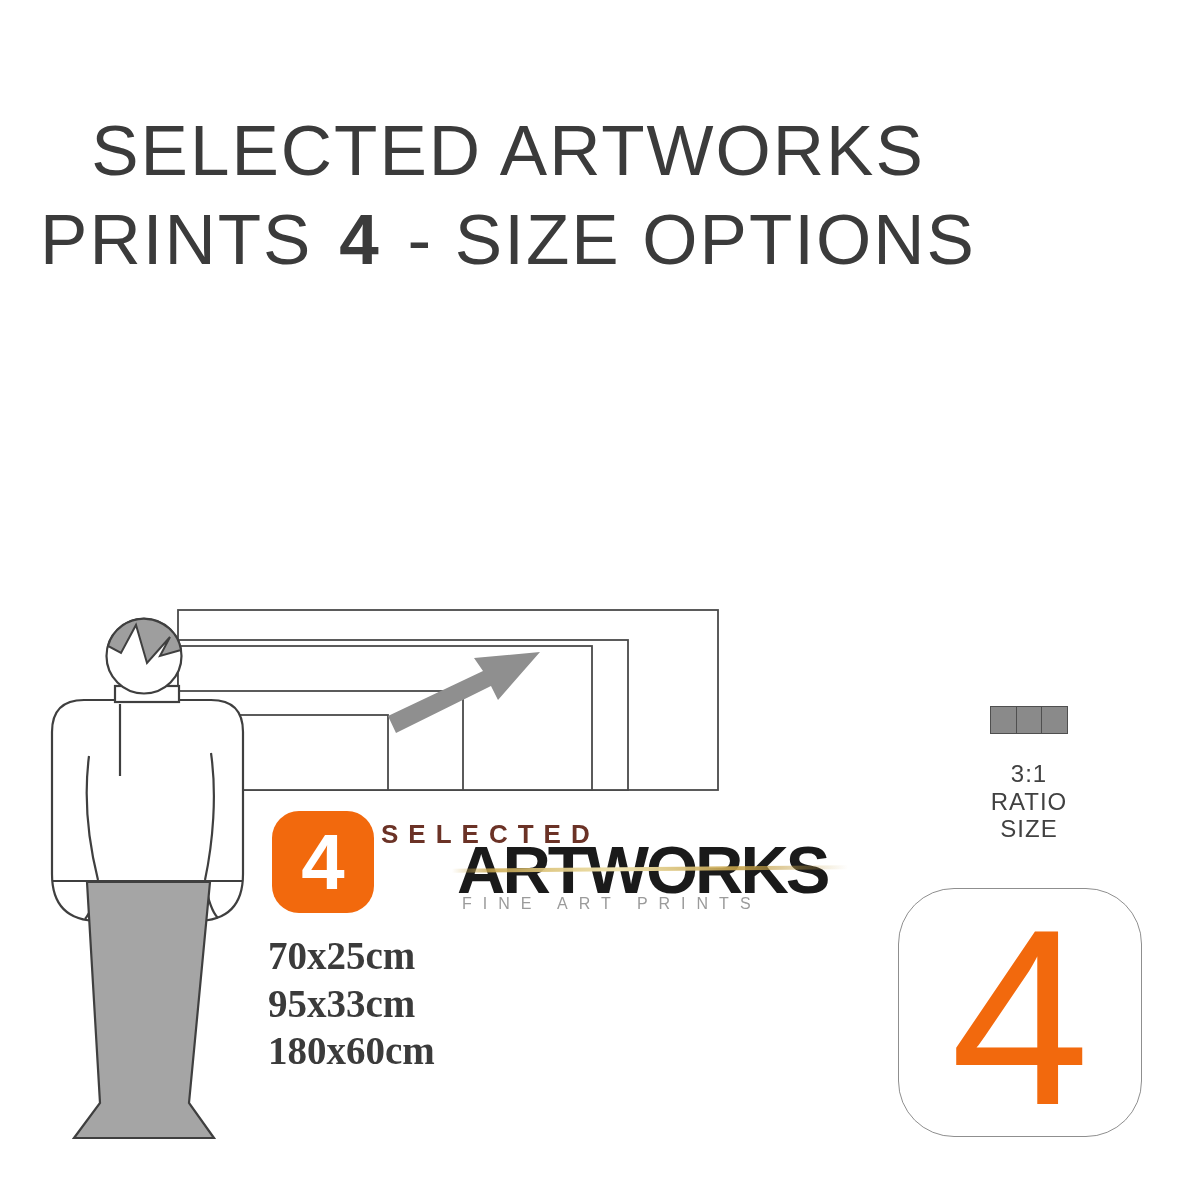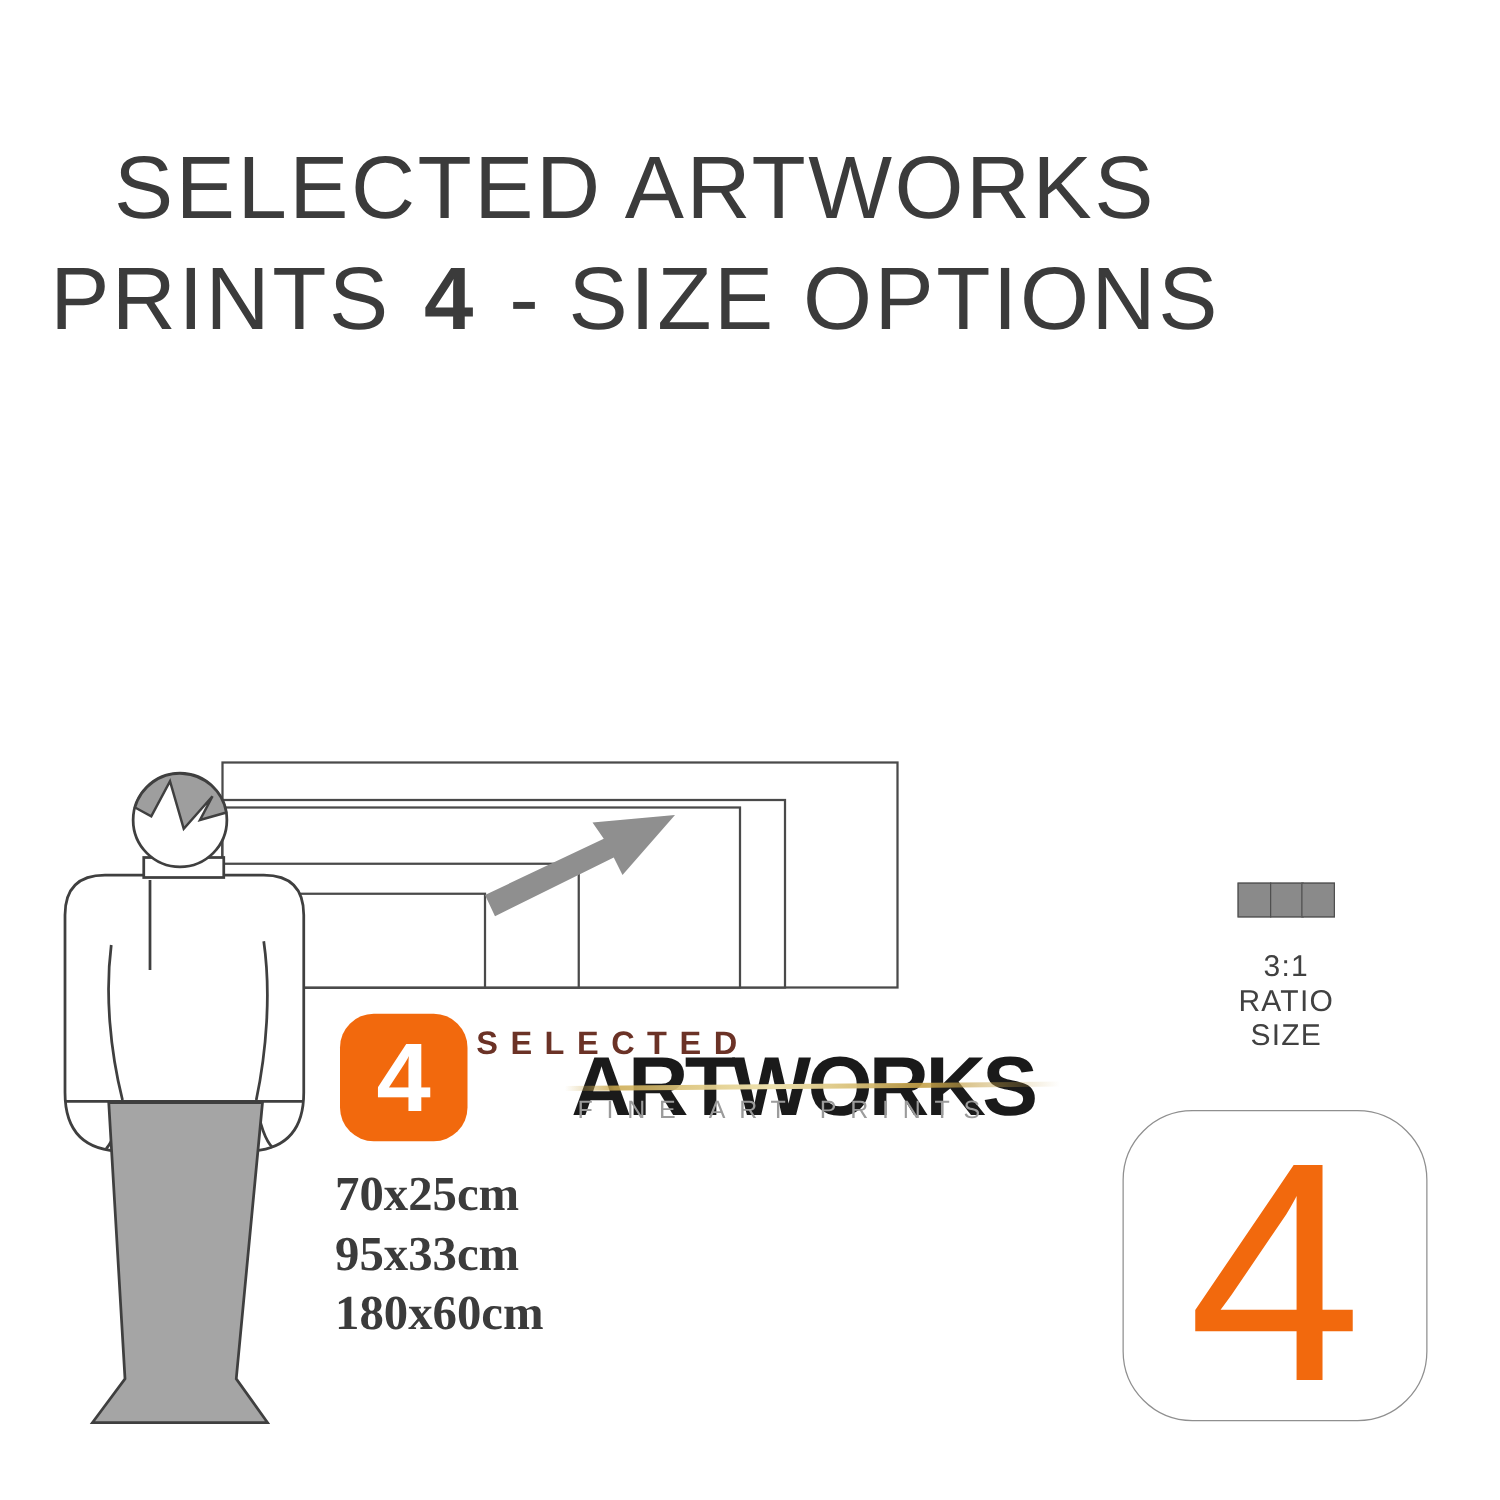--- a/index.html
+++ b/index.html
@@ -41,22 +41,22 @@
     color:var(--logo-black,#1a1a1a);white-space:nowrap;
   }
   .logo-scratch{
     left:452px;top:867px;width:396px;height:4px;z-index:3;
     transform:rotate(-0.5deg);
     background:linear-gradient(90deg,
       rgba(216,190,106,0) 0%, rgba(203,168,76,.85) 10%,
       #efe3b0 42%, rgba(196,160,70,.9) 72%, rgba(216,190,106,0) 100%);
   }
   .logo-tagline{
-    left:462px;top:877px;z-index:2;
-    font-size:20px;font-weight:400;letter-spacing:11px;
+    left:462px;top:895px;z-index:2;
+    font-size:16px;font-weight:400;letter-spacing:11px;
     color:var(--logo-tagline-gray,#9b9b9b);white-space:nowrap;
   }
 
   
   .sizes{left:268px;top:932px;z-index:2;list-style:none;margin:0;padding:0;font-family:Liberation Serif, serif;}
   .sizes li{
     font-size:39px;font-weight:700;line-height:47.6px;
     color:var(--text-dark,#3b3b3b);
   }
 

